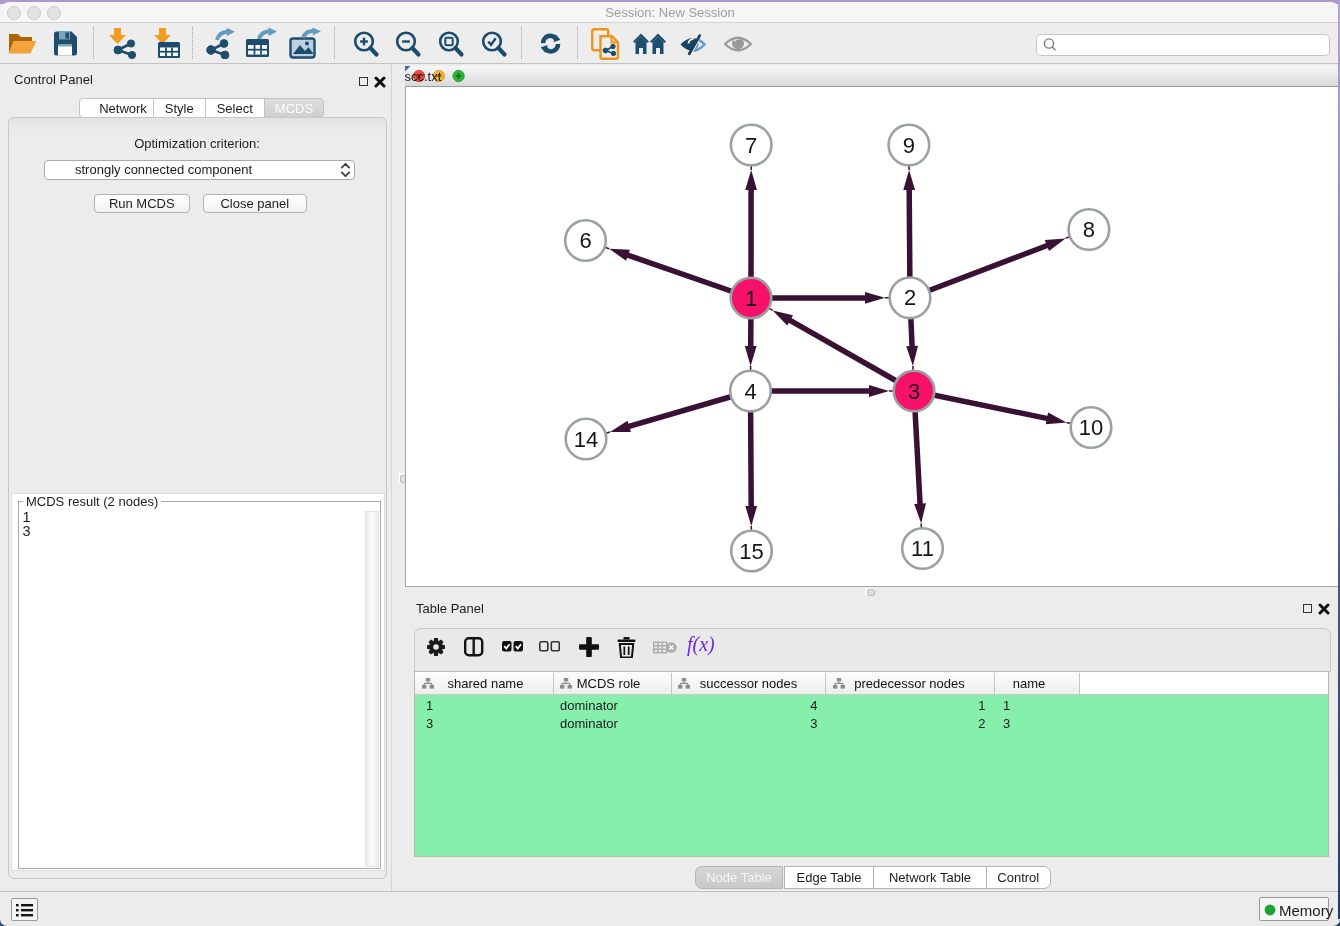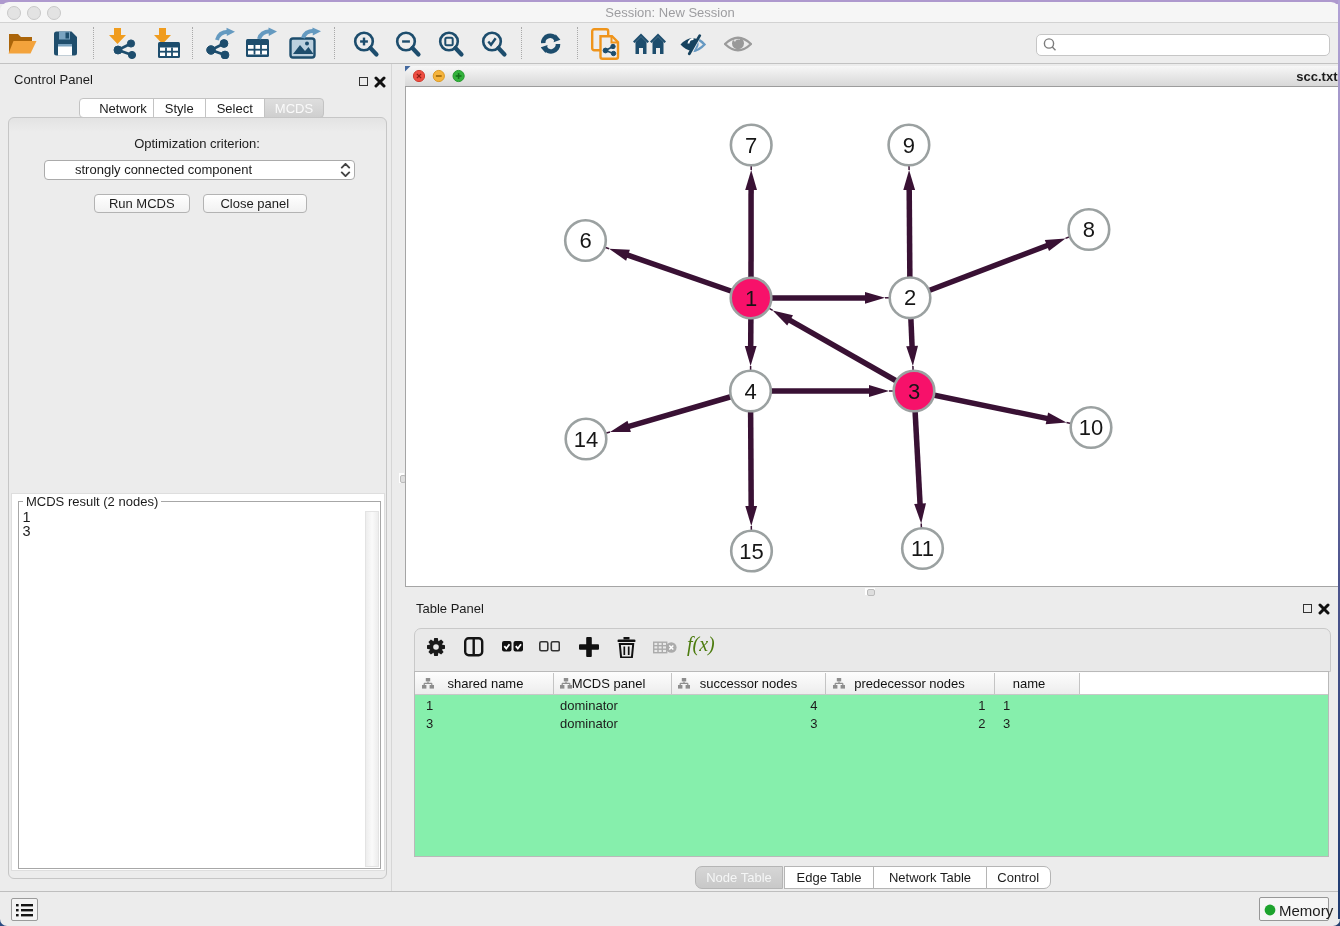--- a/index.html
+++ b/index.html
@@ -23,21 +23,21 @@
 #wbox{left:10.5px;top:493px;width:374.5px;height:378px;background:#fff;border:1px solid #dedede;box-sizing:border-box}
 #fset{left:18px;top:501px;width:363px;height:367.5px;border:1px solid #a7a7a7;box-sizing:border-box}
 #legend{left:23px;top:494px;background:#fff;padding:0 3px}
 #sctrack{left:364.5px;top:511px;width:14px;height:356px;background:linear-gradient(90deg,#ededed,#fafafa 50%,#ededed);border:1px solid #e3e3e3;box-sizing:border-box}
 #vline{left:391px;top:64px;width:1px;height:827px;background:#d6d6d6}
 #vhandle{left:399.6px;top:474.6px;width:4.6px;height:6px;background:#dedede;border:1px solid #bbb;border-radius:2px}
 #vnotch{left:398.6px;top:472.6px;width:5.8px;height:10.8px;background:#fff}
 #statline{left:0;top:890.5px;width:1340px;height:1px;background:#bebebe}
 #lbtn{left:10.5px;top:898px;width:27.5px;height:22.5px;background:#f4f4f4;border:1px solid #9b9b9b;border-radius:2px;box-sizing:border-box}
 #ntbar{left:404.5px;top:65.5px;width:935.5px;height:21px;background:linear-gradient(#f7f7f7,#d8d8d8);border-bottom:1px solid #9c9c9c;box-sizing:border-box}
-#nttitle{left:404.5px;top:69px;width:933px;text-align:right;font-weight:700}
+#nttitle{left:404.5px;top:69px;width:933px;text-align:left;font-weight:400}
 #canvas{left:404.5px;top:86.5px;width:934px;height:499px;background:#fff;border-left:1px solid #a5a5a5;border-bottom:1px solid #a5a5a5;box-sizing:content-box}
 #canvas svg{margin-left:-1px}
 #hhandle{left:867px;top:589px;width:5.6px;height:5.4px;background:#dedede;border:1px solid #bbb;border-radius:2px}
 #hnotch{left:865px;top:588px;width:10px;height:7.4px;background:#fff}
 #tptitle{left:416px;top:601px}
 #ttoolbar{left:413.5px;top:627.5px;width:917px;height:44px;background:#e9e9e9;border:1px solid #c9c9c9;border-radius:7px 7px 0 0;box-sizing:border-box}
 #ttable{left:413.5px;top:671px;width:915px;height:186px;background:#86efac;border:1px solid #b9b9b9;box-sizing:border-box}
 #thead{left:0;top:0;width:913px;height:23px;background:linear-gradient(#fdfdfd,#ededed);border-bottom:1px solid #c8c8c8;box-sizing:border-box}
 .hsep{top:1px;width:1px;height:21px;background:#c4c4c4}
 .hlabel{top:4px;text-align:center;color:#111}
@@ -389,31 +389,31 @@
       <line x1="9.3" y1="1.2" x2="9.3" y2="11.7"></line>
   <line x1="0.7" y1="4.7" x2="13.7" y2="4.7"></line>
       <line x1="0.7" y1="8.2" x2="13.7" y2="8.2"></line>
  </g>
  <circle cx="18.3" cy="6.5" r="5.3" fill="#ababab"></circle>
  <g stroke="#fff" stroke-width="1.5">
       <line x1="16.3" y1="4.5" x2="20.3" y2="8.5"></line>
       <line x1="20.3" y1="4.5" x2="16.3" y2="8.5"></line>
     </g>
 </svg>
-<div class="a" style="left:687px;top:633px;font-family:'Liberation Serif',serif;font-style:italic;font-size:20px;color:#4d7c0f">f(x)</div>
+<div class="a" style="left:687px;top:633px;font-family:'Liberation Serif',serif;font-style:italic;font-size:20px;color:#6d28d9">f(x)</div>
 <div id="ttable" class="a">
  <div id="thead" class="a"></div>
  <div class="a hsep" style="left:138px"></div>
  <div class="a hsep" style="left:256.5px"></div>
  <div class="a hsep" style="left:410.5px"></div>
  <div class="a hsep" style="left:579px"></div>
  <div class="a hsep" style="left:664px"></div>
  <div class="a" style="left:665px;top:1px;width:248px;height:20.5px;background:#fff"></div>
  <div class="a hlabel" style="left:12px;width:118px">shared name</div>
- <div class="a hlabel" style="left:145px;width:98px">MCDS panel</div>
+ <div class="a hlabel" style="left:145px;width:98px">MCDS role</div>
  <div class="a hlabel" style="left:264px;width:140px">successor nodes</div>
  <div class="a hlabel" style="left:420px;width:150px">predecessor nodes</div>
  <div class="a hlabel" style="left:572px;width:85px">name</div>
  <svg class="a" style="left:7px;top:6px" width="12" height="11">
       <g fill="#8d8d8d">
         <rect x="3.8" y="0" width="4.4" height="3.4"></rect>
         <rect x="0" y="7" width="4.4" height="3.6"></rect>
         <rect x="7.6" y="7" width="4.4" height="3.6"></rect>
       </g>
       <g stroke="#8d8d8d" stroke-width="1.2" fill="none">

